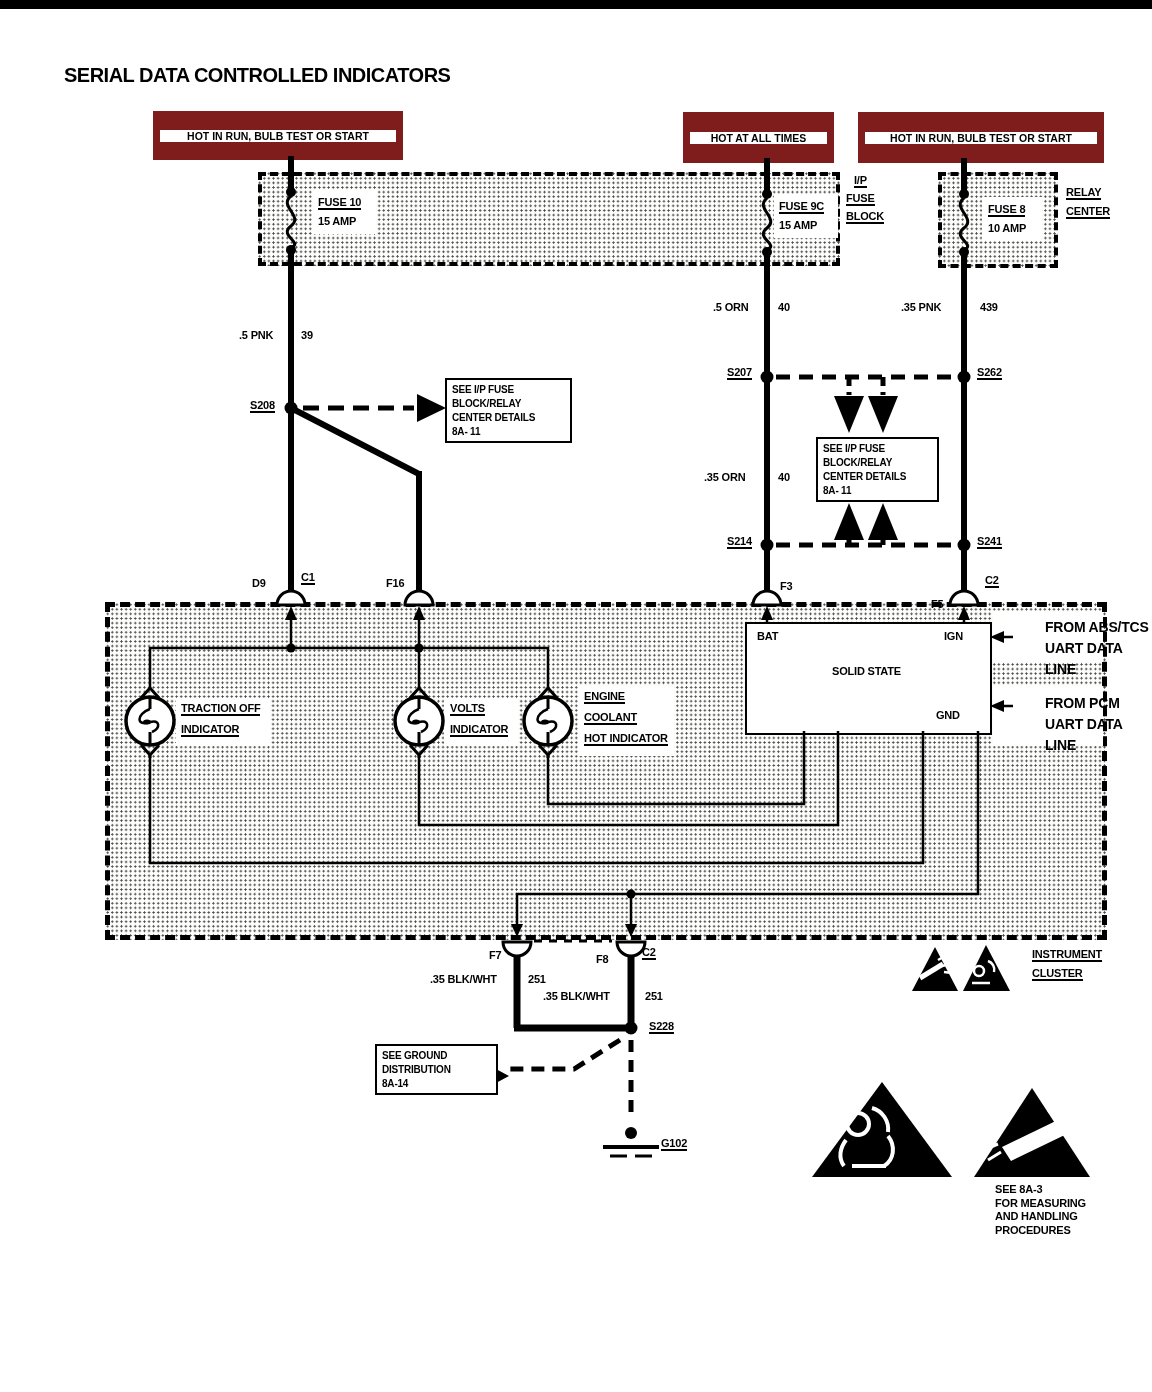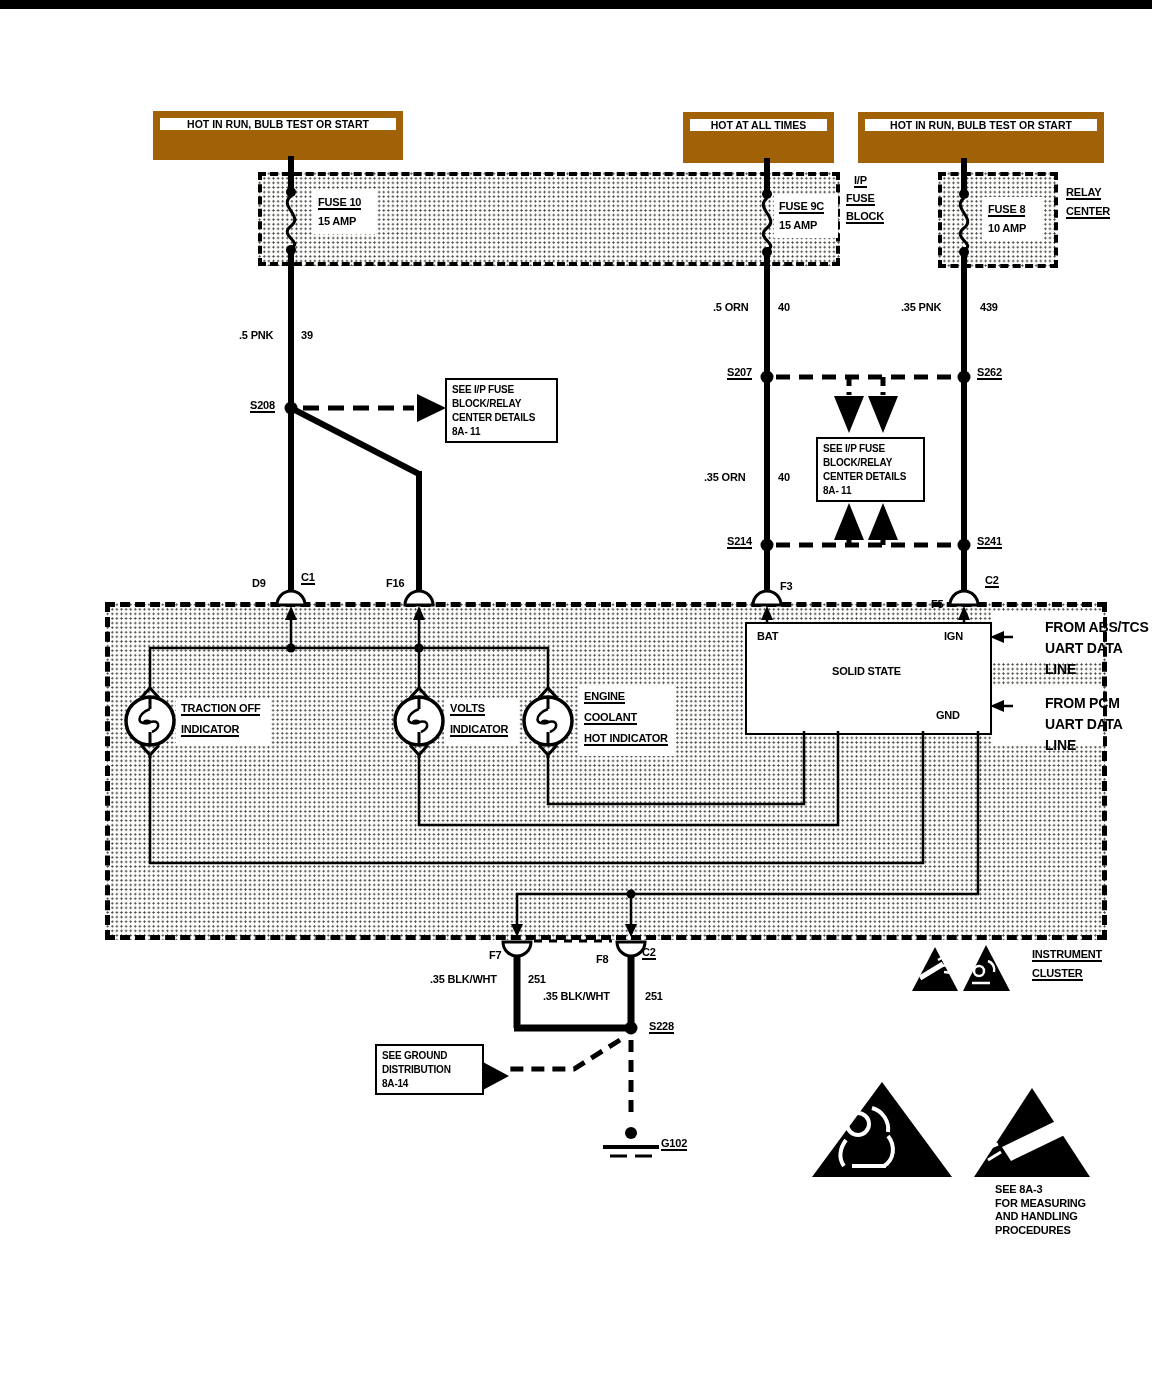--- a/index.html
+++ b/index.html
@@ -11,36 +11,37 @@
   .sm{font-size:14px;margin-left:29px;}
   .ul{border-bottom:2px solid #000;padding-bottom:0px;}
   .pre{white-space:pre-line;}
   .stipple{position:absolute;background-color:#fdfdfb;
     background-image:radial-gradient(circle,#4a4a4a 0.9px,transparent 1.05px);
     background-size:4.6px 4.6px;}
   .dashed4{border:4px dashed #000;}
   .dashed5{border:5px dashed #000;}
   .plate{position:absolute;background:#fff;}
   .refbox{position:absolute;background:#fff;border:2.5px solid #000;
-          font:bold 10px "Liberation Sans",sans-serif;line-height:1.4;padding:3px 4px 2px 5px;
+          font:bold 10px "Liberation Sans",sans-serif;line-height:1.4;padding:3px 18px 2px 5px;
           letter-spacing:-0.2px;}
-  .feed{position:absolute;background:#a16207;display:flex;align-items:flex-start;}
+  .feed{position:absolute;background:#7f1d1d;display:flex;align-items:center;}
   .feed .inner{flex:1;background:#fff;margin:7px;display:flex;align-items:center;justify-content:center;
        font:bold 10.5px "Liberation Sans",sans-serif;letter-spacing:0px;white-space:nowrap;}
   svg{position:absolute;left:0;top:0;pointer-events:none;}
   .titleT{position:absolute;font:bold 25px "Liberation Sans",sans-serif;letter-spacing:-0.5px;white-space:pre;}
   .titleS{position:absolute;font:bold 20px "Liberation Sans",sans-serif;letter-spacing:-0.5px;}
 </style>
 </head>
 <body>
 
 <div id="canvas">
 
   <div class="abs" style="left:0;top:0;width:1152px;height:9px;background:#000;"></div>
 
+  <div class="titleS" style="left:64px;top:64px;">SERIAL DATA CONTROLLED INDICATORS</div>
 
   <div class="feed" style="left:153px;top:111px;width:250px;height:49px;">
     <div class="inner">HOT IN RUN, BULB TEST OR START</div>
   </div>
   <div class="feed" style="left:683px;top:112px;width:151px;height:51px;">
     <div class="inner">HOT AT ALL TIMES</div>
   </div>
   <div class="feed" style="left:858px;top:112px;width:246px;height:51px;">
     <div class="inner">HOT IN RUN, BULB TEST OR START</div>
   </div>

